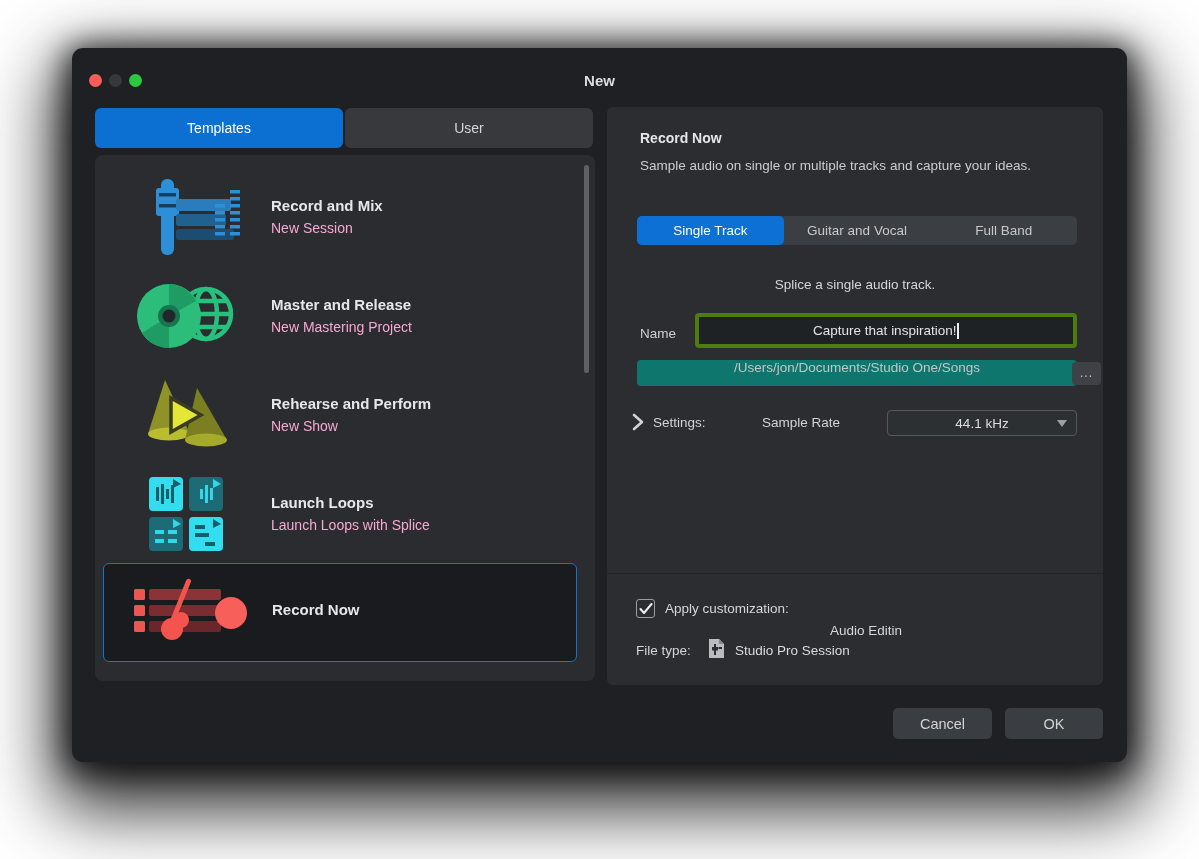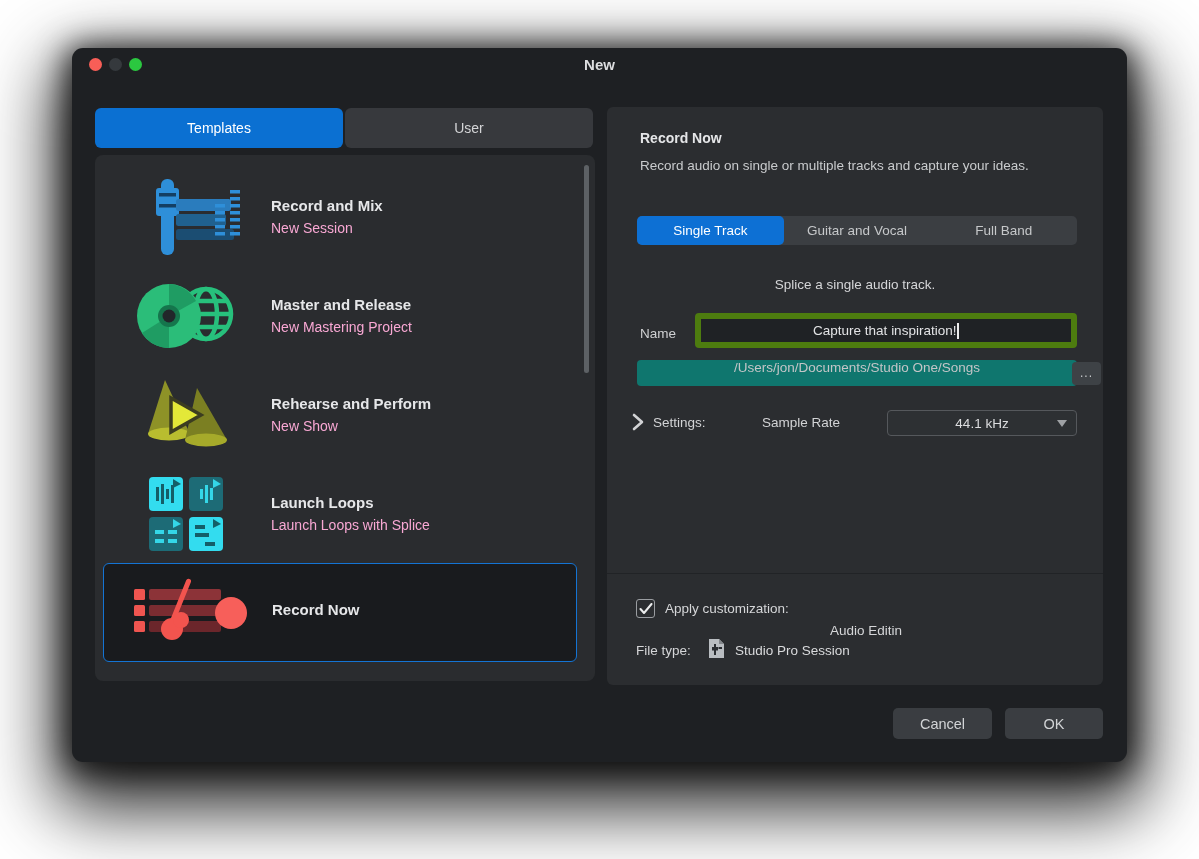--- a/index.html
+++ b/index.html
@@ -6,21 +6,21 @@
   html,body { width:1199px; height:859px; background:#ffffff; font-family:"Liberation Sans", sans-serif; overflow:hidden; }
   .stage { position:relative; width:1199px; height:859px; }
 
   .window {
     position:absolute; left:72px; top:48px; width:1055px; height:714px;
     background:#1e2023; border-radius:11px;
     box-shadow:0 30px 70px 18px rgba(0,0,0,0.82), 0 4px 30px 6px rgba(0,0,0,0.75);
   }
 
   
-  .titlebar { position:absolute; left:0; top:0; width:100%; height:34px; }
+  .titlebar { position:absolute; left:0; top:16px; width:100%; height:34px; }
   .traffic { position:absolute; top:10px; width:13px; height:13px; border-radius:50%; }
   .tl-close { left:17px; background:#f85e57; }
   .tl-min   { left:37px; background:#35393d; }
   .tl-zoom  { left:57px; background:#2bc840; }
   .win-title { position:absolute; left:0; right:0; top:8px; text-align:center;
     font-size:15px; font-weight:bold; color:#dcdddf; }
 
   
   .tab { position:absolute; top:60px; height:40px; width:248px; border-radius:6px;
     display:flex; align-items:center; justify-content:center; font-size:14px; cursor:default; }
@@ -49,21 +49,21 @@
   .variant-bar { position:absolute; left:30px; top:109px; width:440px; height:29px;
     background:#3b3e42; border-radius:5px; display:flex; }
   .variant { flex:1; display:flex; align-items:center; justify-content:center;
     font-size:13.5px; color:#c6c8ca; border-radius:5px; }
   .variant.selected { background:#0d70d4; color:#ffffff;text-align:right; }
   .variant-hint { position:absolute; left:0; right:0; top:170px; text-align:center;
     font-size:13.5px; color:#d5d6d8; }
 
   .name-label { position:absolute; left:33px; top:219px; font-size:13.5px; color:#cfd0d2; }
   .name-input { position:absolute; left:88px; top:206px; width:382px; height:35px;
-    background:#1f2225; border:6px solid #4d7c0f; border-radius:4px;
+    background:#1f2225; border:4px solid #4d7c0f; border-radius:4px;
     display:flex; align-items:center; justify-content:center;
     font-size:13.5px; color:#e2e3e5; }
   .caret { display:inline-block; width:1.5px; height:16px; background:#eceded; margin-left:1px; }
 
   .path-field { position:absolute; left:30px; top:253px; width:440px; height:26px;
     background:#0f766e; border-radius:4px; display:flex; justify-content:center;
     font-size:13.5px; color:#c3c5c7; }
   .browse-btn { position:absolute; right:2px; top:254.5px; width:29px; height:23px;
     background:#3e4246; border-radius:4px; display:flex; align-items:center; justify-content:center;
     font-size:12px; color:#c9cbcd; letter-spacing:1px; line-height:10px; }
@@ -249,21 +249,21 @@
           </svg>
         </div>
         <div class="item-text">
           <div class="item-title">Record Now</div>
         </div>
       </div>
     </div>
 
     <div class="panel">
       <div class="panel-title">Record Now</div>
-      <div class="panel-desc">Record audio on single or multiple tracks and capture your ideas.</div>
+      <div class="panel-desc">Sample audio on single or multiple tracks and capture your ideas.</div>
 
       <div class="variant-bar">
         <div class="variant selected">Single Track</div>
         <div class="variant">Guitar and Vocal</div>
         <div class="variant">Full Band</div>
       </div>
 
       <div class="variant-hint">Splice a single audio track.</div>
 
       <div class="name-label">Name</div>

